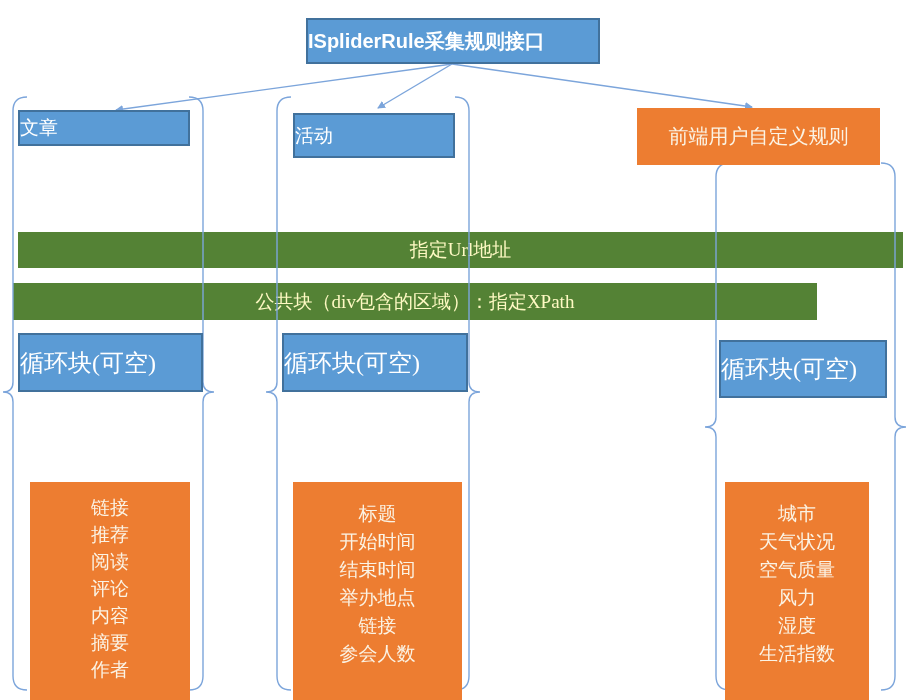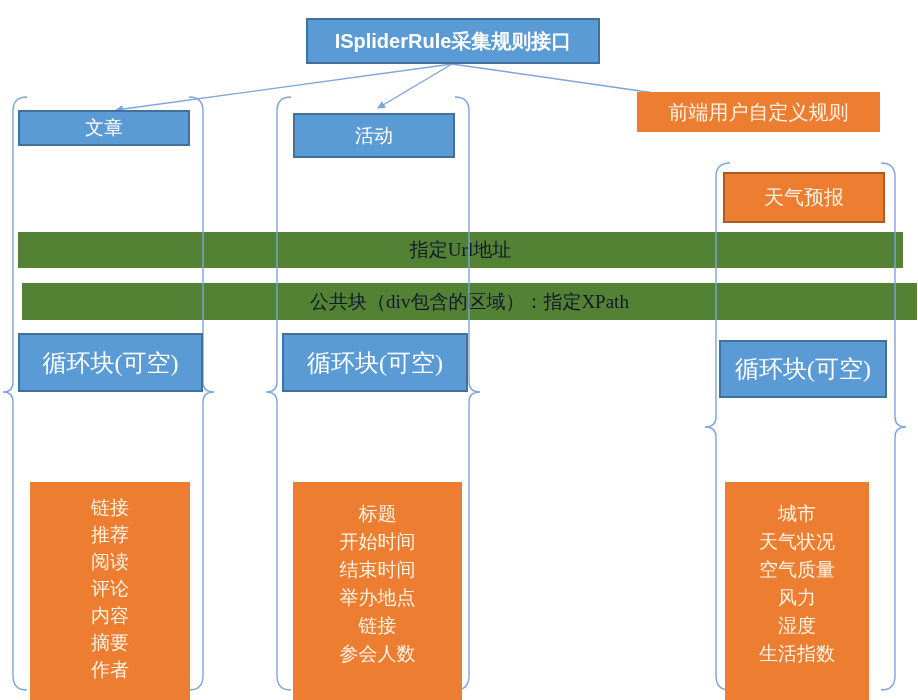--- a/index.html
+++ b/index.html
@@ -8,30 +8,30 @@
     width:918px;height:700px;
     background:#ffffff;
     overflow:hidden;
     font-family:"Liberation Serif", serif;
   }
   .abs{position:absolute;box-sizing:border-box;}
   .lines-svg{position:absolute;left:0;top:0;z-index:2;pointer-events:none;}
   .greenbar{
     background:#548235;
     z-index:1;
-    color:#0f172a;
+    color:#fef9c3;
     font-size:19px;
     display:flex;align-items:center;justify-content:center;
     text-align:center;
   }
   .bluebox{
     background:#5B9BD5;
     border:2px solid #41719C;
     color:#ffffff;
-    display:flex;align-items:center;justify-content:center;
+    display:flex;align-items:center;
     text-align:center;
     z-index:3;
   }
   .orangebox{
     background:#ED7D31;
     color:#FBF3E4;
     display:flex;align-items:center;justify-content:center;
     text-align:center;
     z-index:3;
   }
@@ -78,31 +78,28 @@
   <div class="abs bluebox title-box" style="left:306px;top:18px;width:294px;height:46px;">
     <span>ISpliderRule采集规则接口</span>
   </div>
 
   <div class="abs bluebox header-box" style="left:18px;top:110px;width:172px;height:36px;">
     <span>文章</span>
   </div>
   <div class="abs bluebox header-box" style="left:293px;top:113px;width:162px;height:45px;">
     <span>活动</span>
   </div>
-  <div class="abs orangebox big-header" style="left:637px;top:92px;width:243px;height:40px;">
+  <div class="abs orangebox big-header" style="left:637px;top:108px;width:243px;height:57px;">
     <span>前端用户自定义规则</span>
-  </div>
-  <div class="abs orangebox bordered big-header" style="left:723px;top:172px;width:162px;height:51px;">
-    <span>天气预报</span>
   </div>
 
   <div class="abs greenbar" style="left:18px;top:232px;width:885px;height:36px;">
     <span>指定Url地址</span>
   </div>
-  <div class="abs greenbar" style="left:22px;top:283px;width:895px;height:37px;">
+  <div class="abs greenbar" style="left:13px;top:283px;width:804px;height:37px;">
     <span>公共块（div包含的区域）：指定XPath</span>
   </div>
 
   <div class="abs bluebox loop-box" style="left:18px;top:333px;width:185px;height:59px;">
     <span>循环块(可空)</span>
   </div>
   <div class="abs bluebox loop-box" style="left:282px;top:333px;width:186px;height:59px;">
     <span>循环块(可空)</span>
   </div>
   <div class="abs bluebox loop-box" style="left:719px;top:340px;width:168px;height:58px;">

